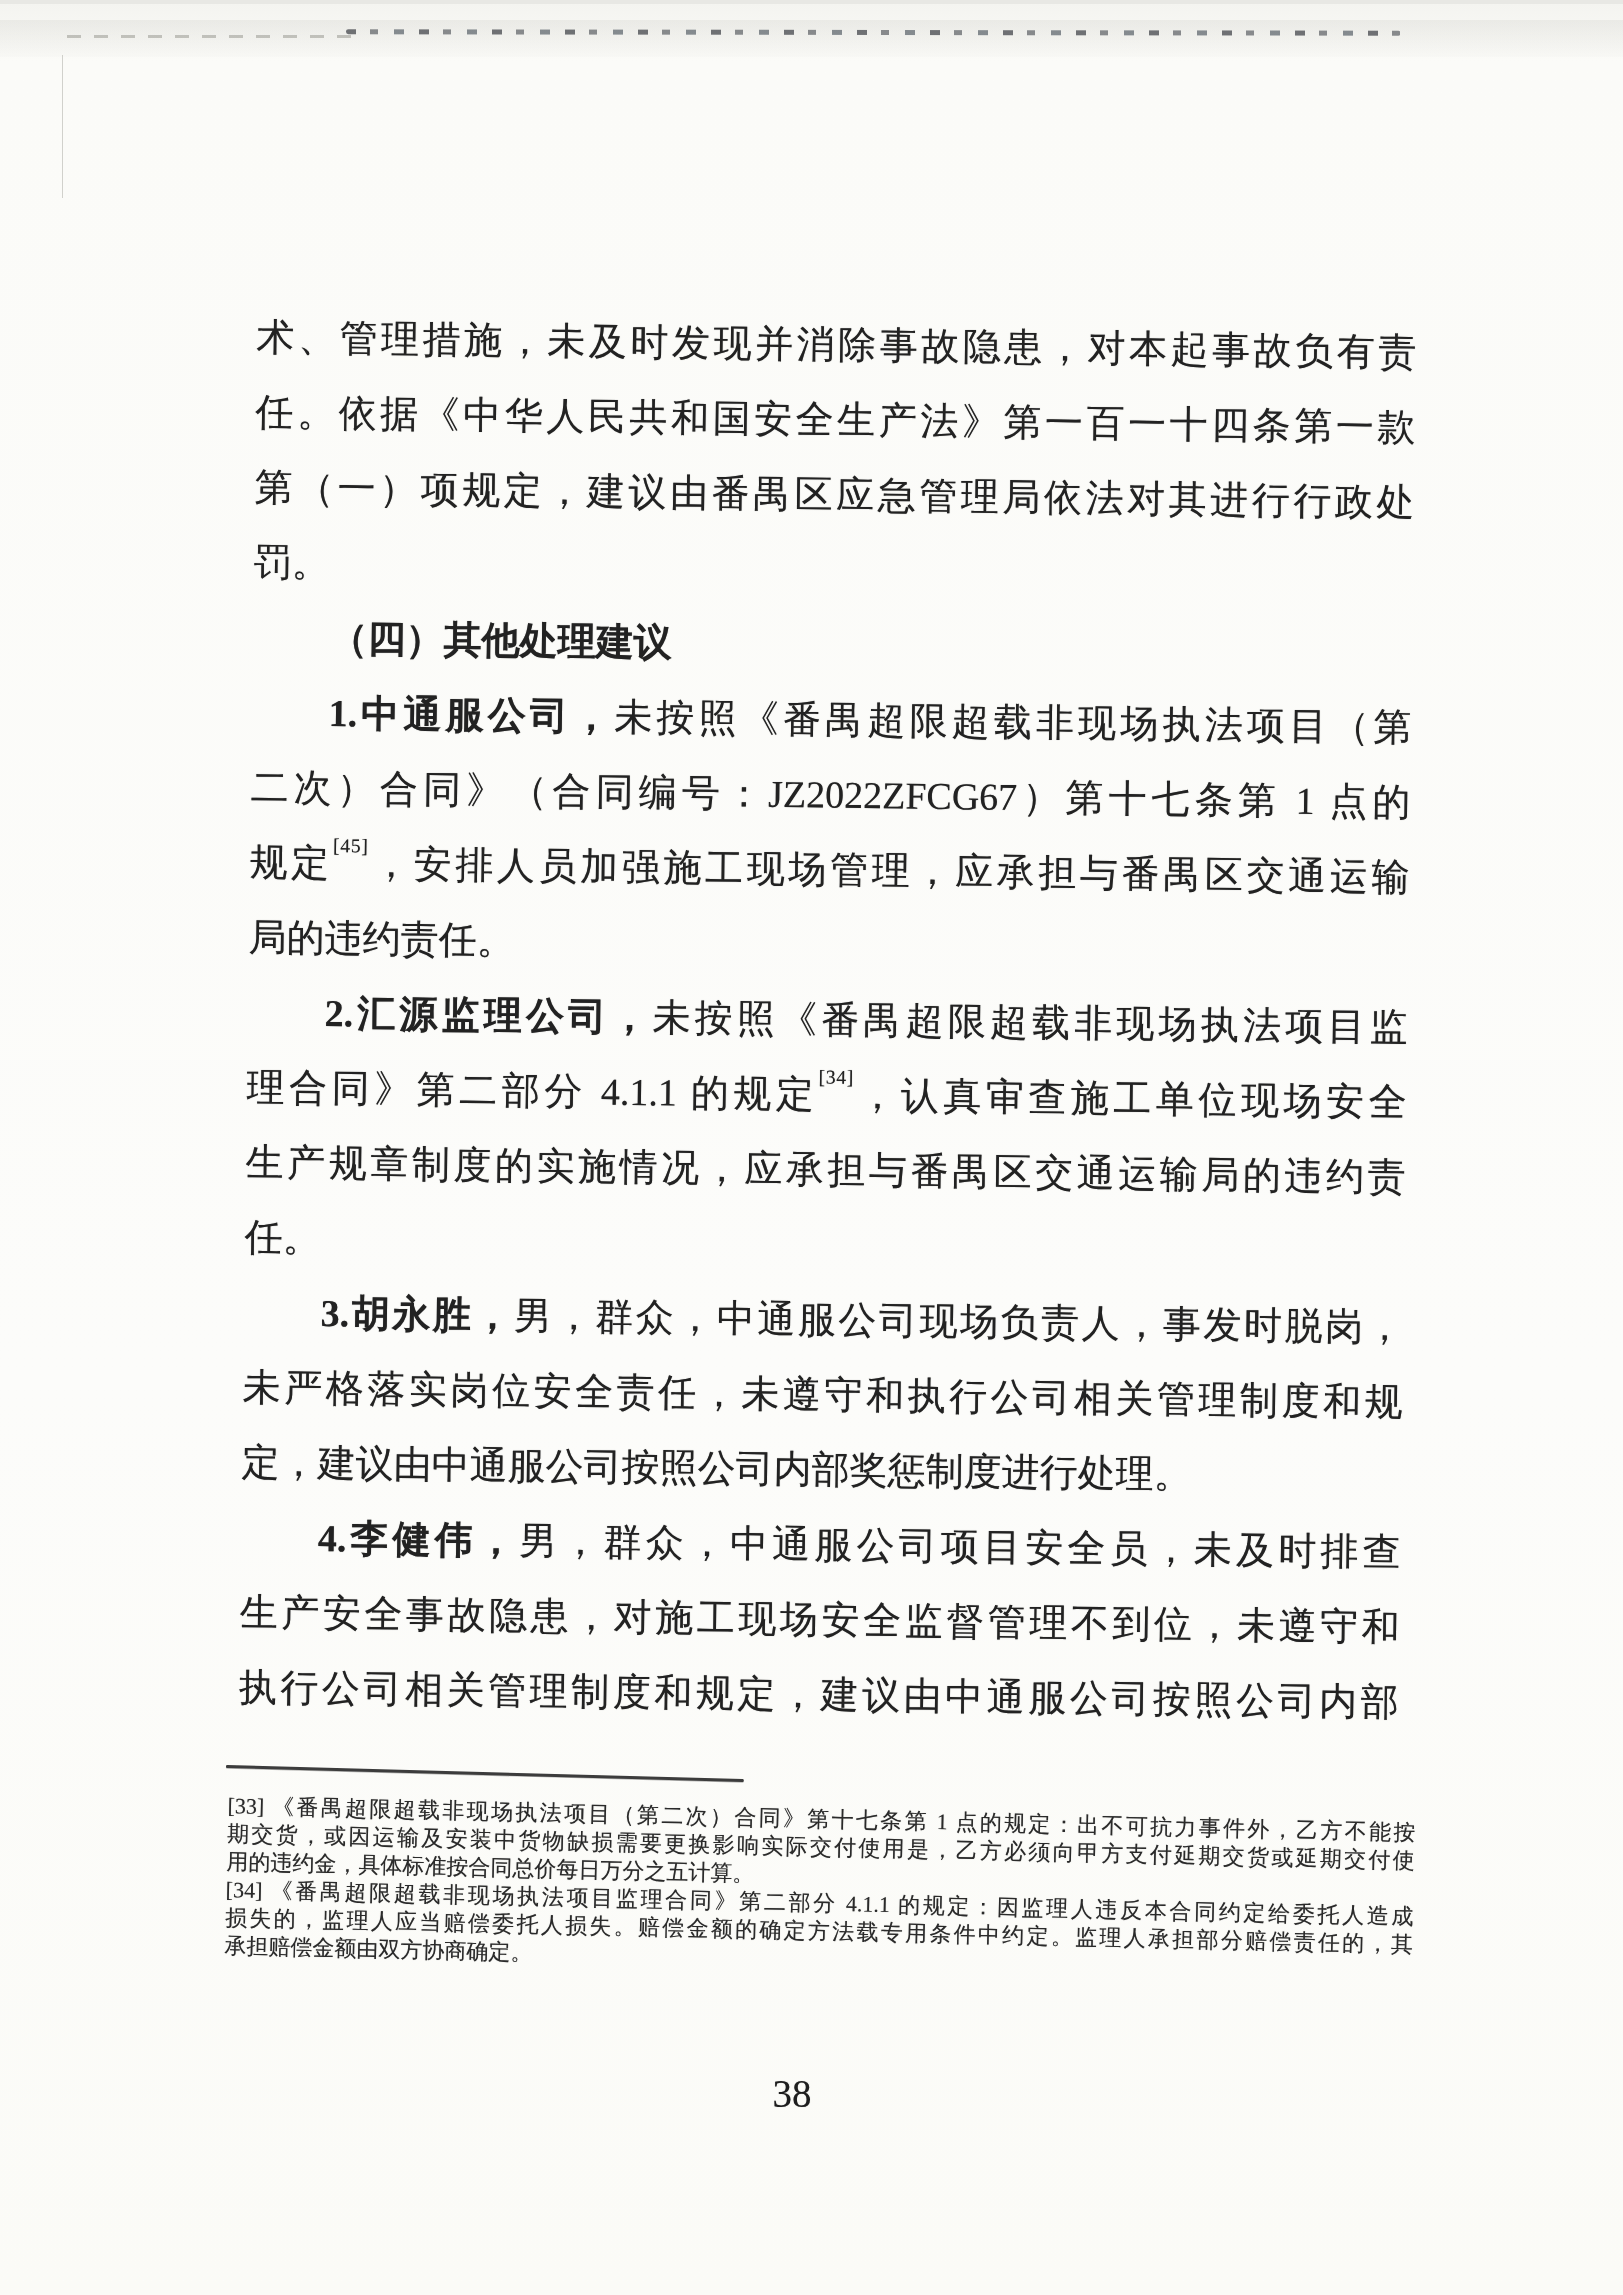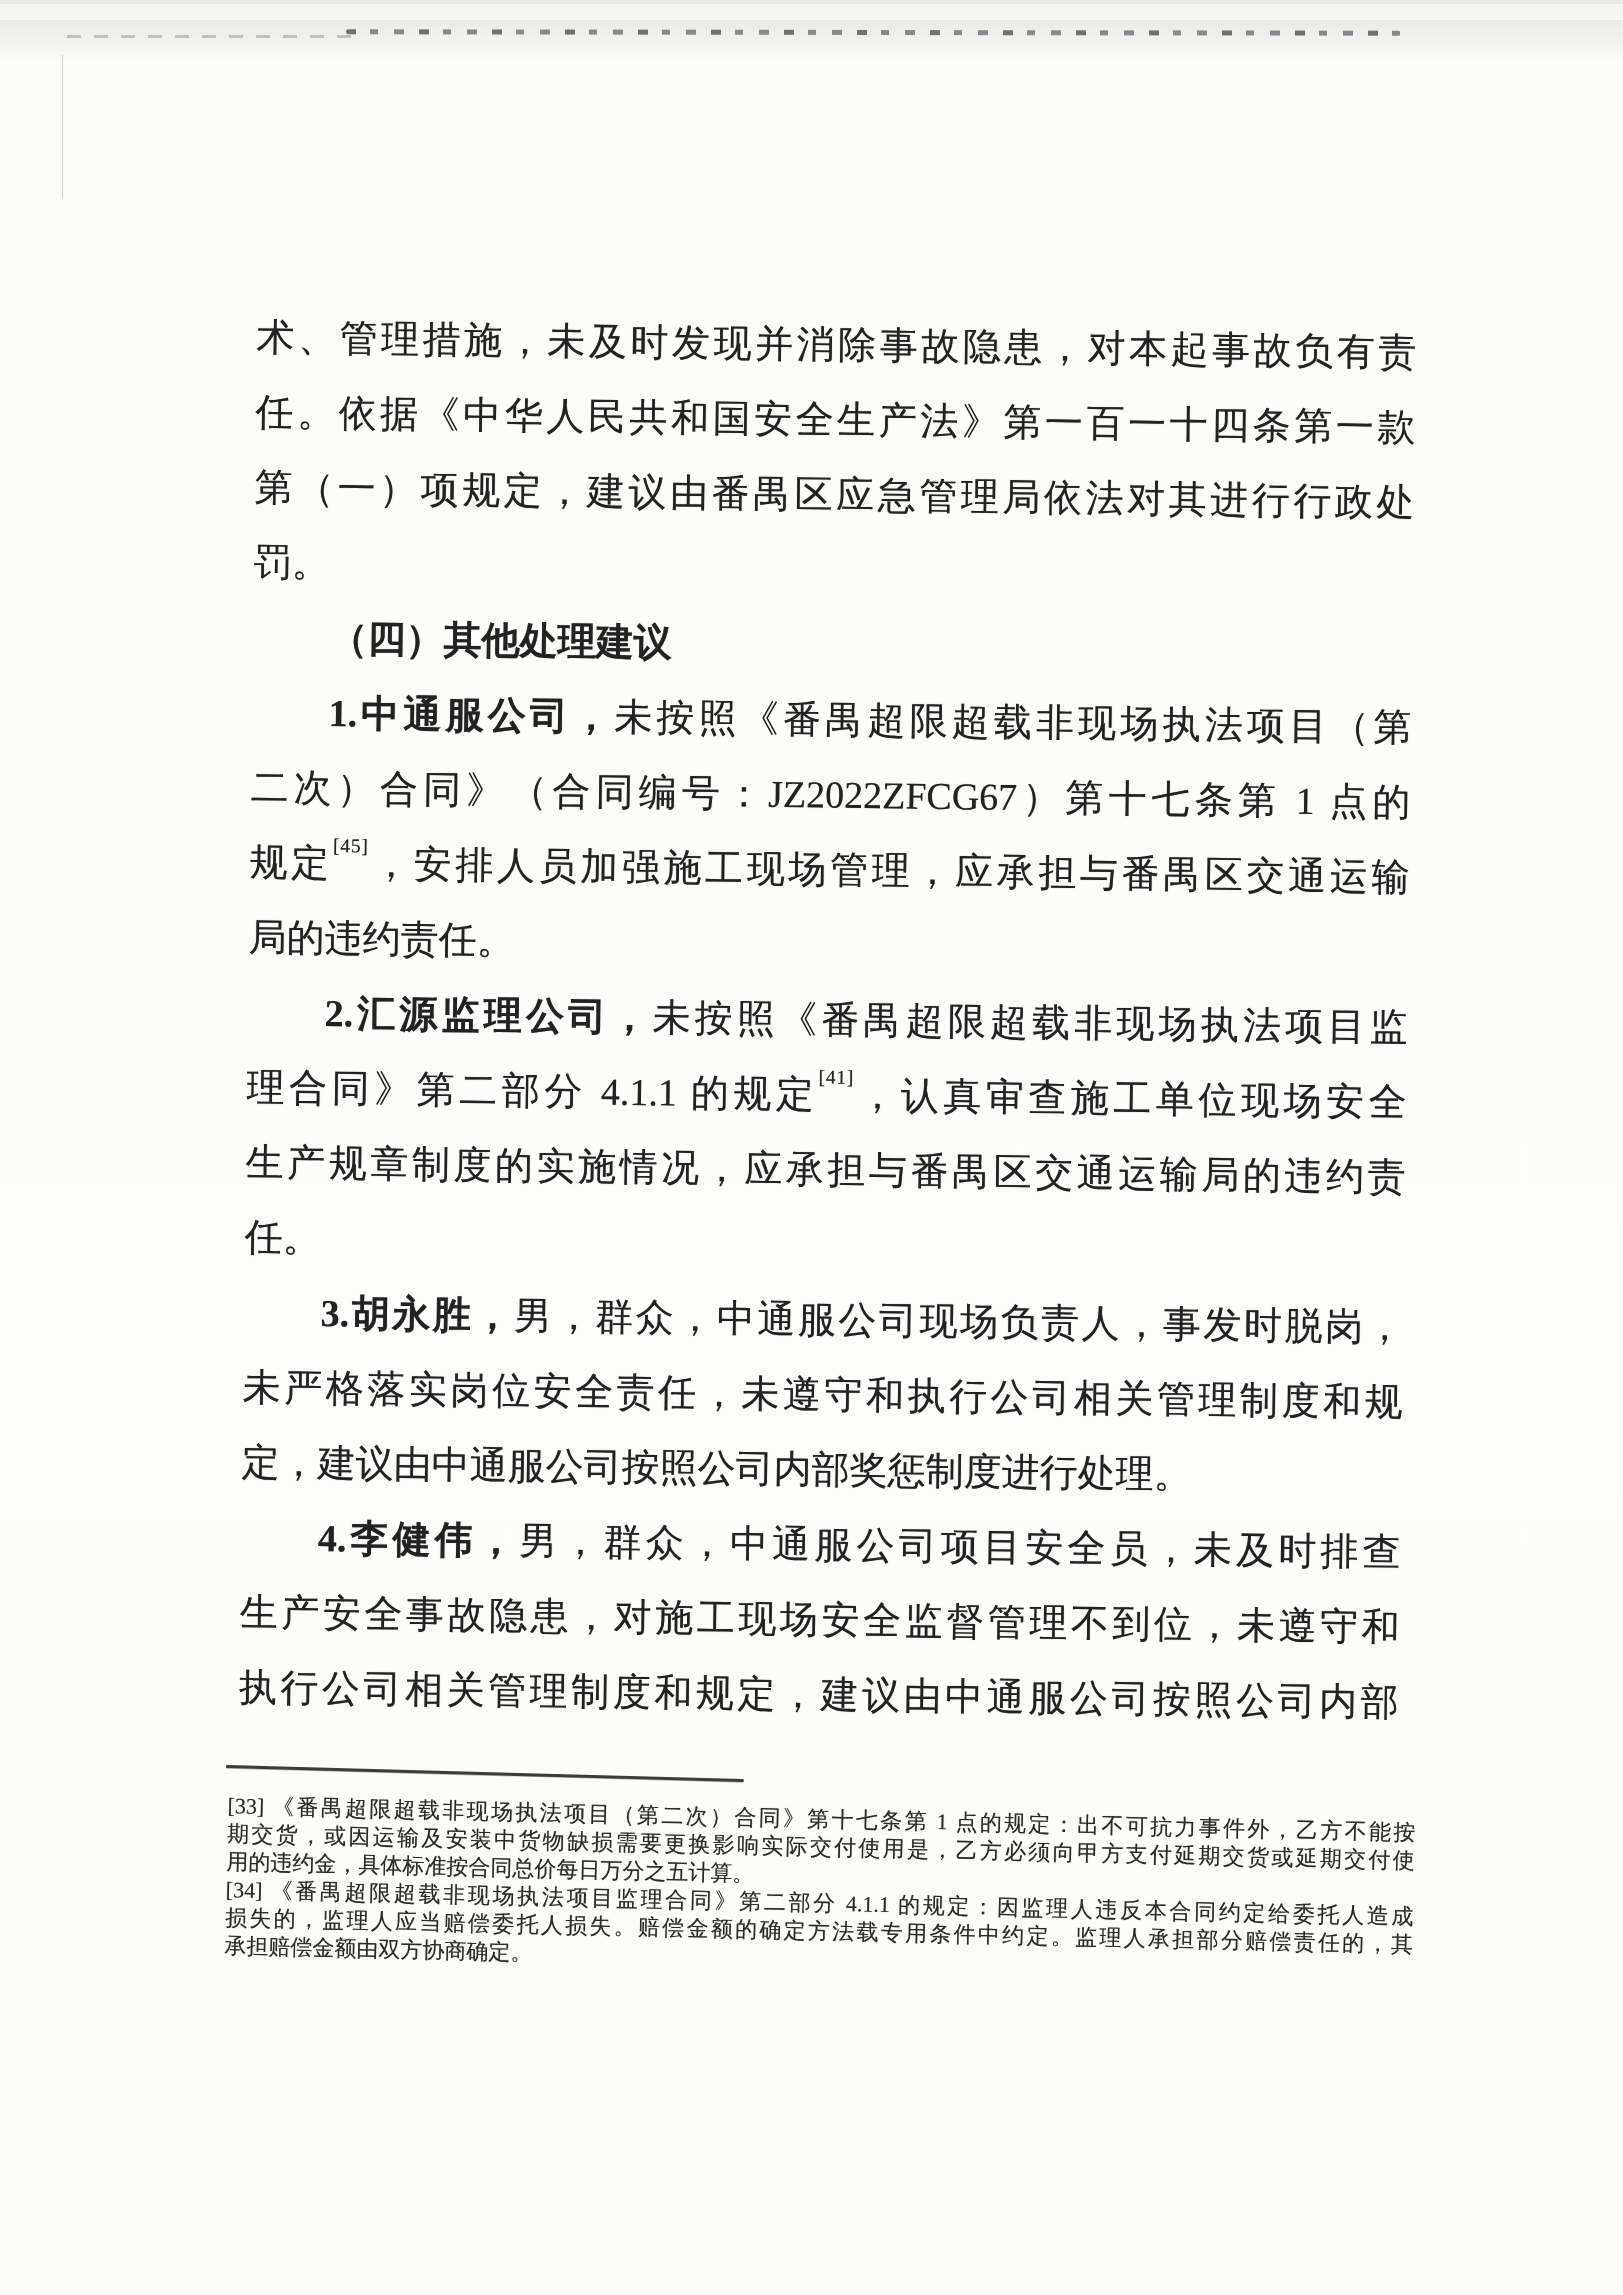--- a/index.html
+++ b/index.html
@@ -60,21 +60,21 @@
     <div class="line j">术、管理措施，未及时发现并消除事故隐患，对本起事故负有责</div>
     <div class="line j">任。依据《中华人民共和国安全生产法》第一百一十四条第一款</div>
     <div class="line j">第（一）项规定，建议由番禺区应急管理局依法对其进行行政处</div>
     <div class="line">罚。</div>
     <div class="line indent heading">（四）其他处理建议</div>
     <div class="line j indent"><span class="b">1.中通服公司，</span><span>未按照《番禺超限超载非现场执法项目（第</span></div>
     <div class="line j">二次）合同》（合同编号：JZ2022ZFCG67）第十七条第 1 点的</div>
     <div class="line j"><span>规定</span><sup class="fnref">[45]</sup><span>，安排人员加强施工现场管理，应承担与番禺区交通运输</span></div>
     <div class="line">局的违约责任。</div>
     <div class="line j indent"><span class="b">2.汇源监理公司，</span><span>未按照《番禺超限超载非现场执法项目监</span></div>
-    <div class="line j"><span>理合同》第二部分 4.1.1 的规定</span><sup class="fnref">[41]</sup><span>，认真审查施工单位现场安全</span></div>
+    <div class="line j"><span>理合同》第二部分 4.1.1 的规定</span><sup class="fnref">[34]</sup><span>，认真审查施工单位现场安全</span></div>
     <div class="line j">生产规章制度的实施情况，应承担与番禺区交通运输局的违约责</div>
     <div class="line">任。</div>
     <div class="line j indent"><span class="b">3.胡永胜，</span><span>男，群众，中通服公司现场负责人，事发时脱岗，</span></div>
     <div class="line j">未严格落实岗位安全责任，未遵守和执行公司相关管理制度和规</div>
     <div class="line">定，建议由中通服公司按照公司内部奖惩制度进行处理。</div>
     <div class="line j indent"><span class="b">4.李健伟，</span><span>男，群众，中通服公司项目安全员，未及时排查</span></div>
     <div class="line j">生产安全事故隐患，对施工现场安全监督管理不到位，未遵守和</div>
     <div class="line j">执行公司相关管理制度和规定，建议由中通服公司按照公司内部</div>
   </div>
 
@@ -82,15 +82,16 @@
 
   <div class="footnotes">
     <div class="fline j">[33] 《番禺超限超载非现场执法项目（第二次）合同》第十七条第 1 点的规定：出不可抗力事件外，乙方不能按</div>
     <div class="fline j">期交货，或因运输及安装中货物缺损需要更换影响实际交付使用是，乙方必须向甲方支付延期交货或延期交付使</div>
     <div class="fline">用的违约金，具体标准按合同总价每日万分之五计算。</div>
     <div class="fline j">[34] 《番禺超限超载非现场执法项目监理合同》第二部分 4.1.1 的规定：因监理人违反本合同约定给委托人造成</div>
     <div class="fline j">损失的，监理人应当赔偿委托人损失。赔偿金额的确定方法载专用条件中约定。监理人承担部分赔偿责任的，其</div>
     <div class="fline">承担赔偿金额由双方协商确定。</div>
   </div>
 
+  <div class="page-num">38</div>
 
 </div>
 
 
 </body></html>

